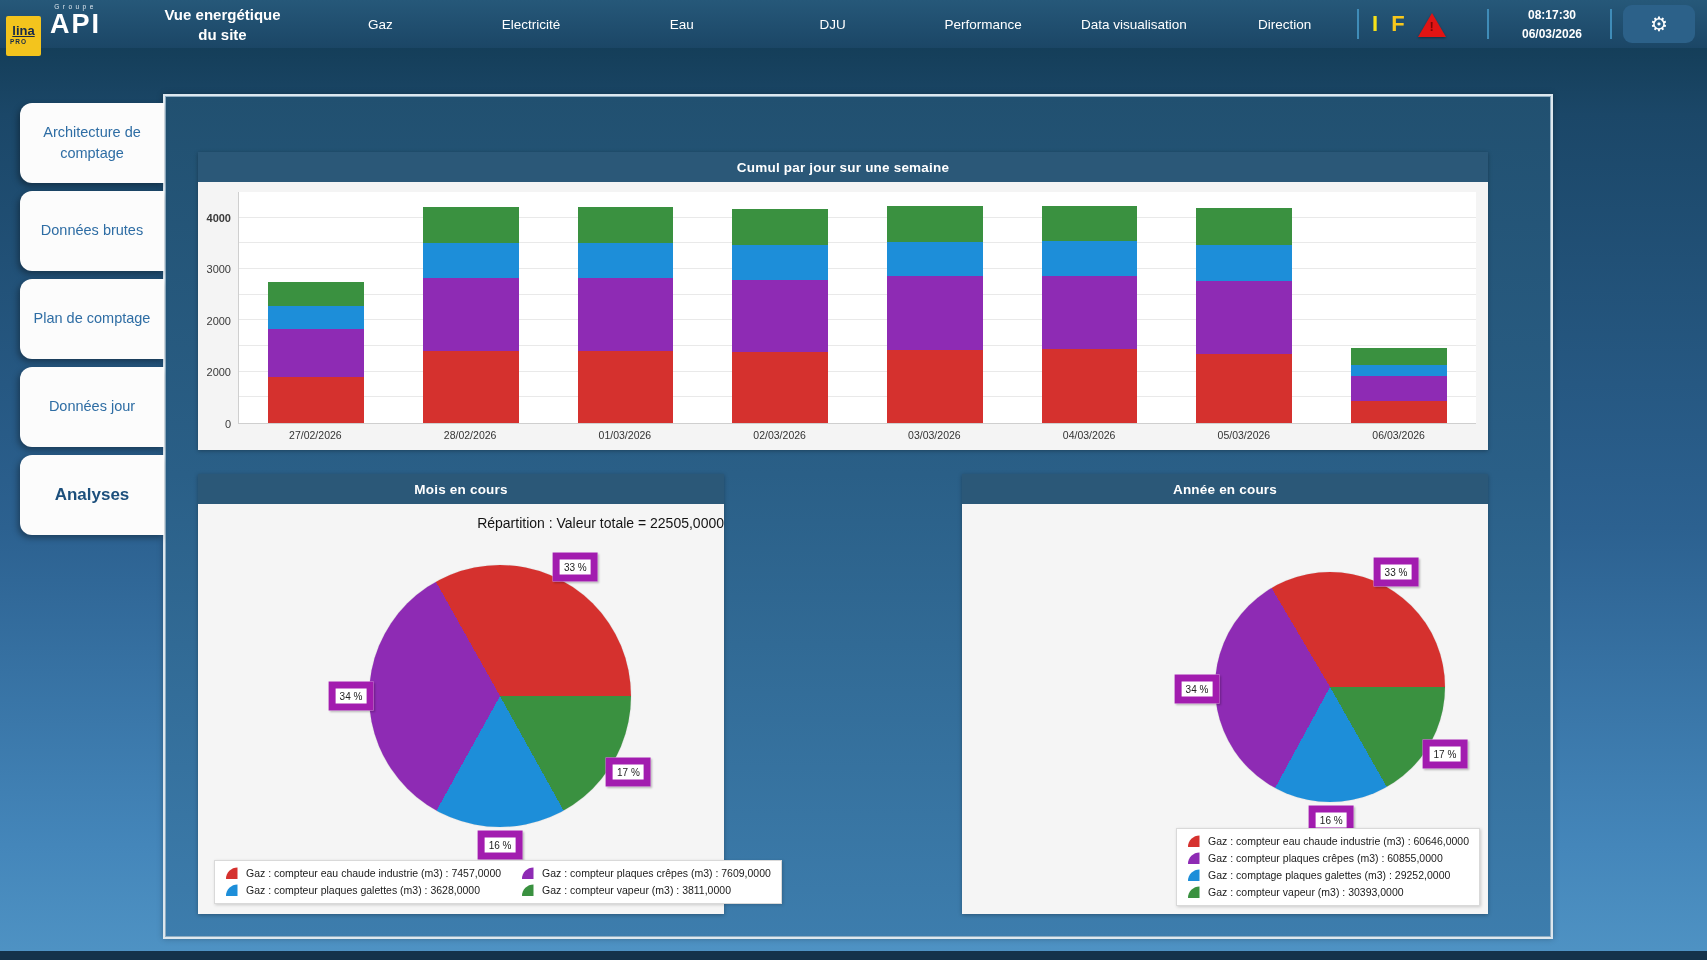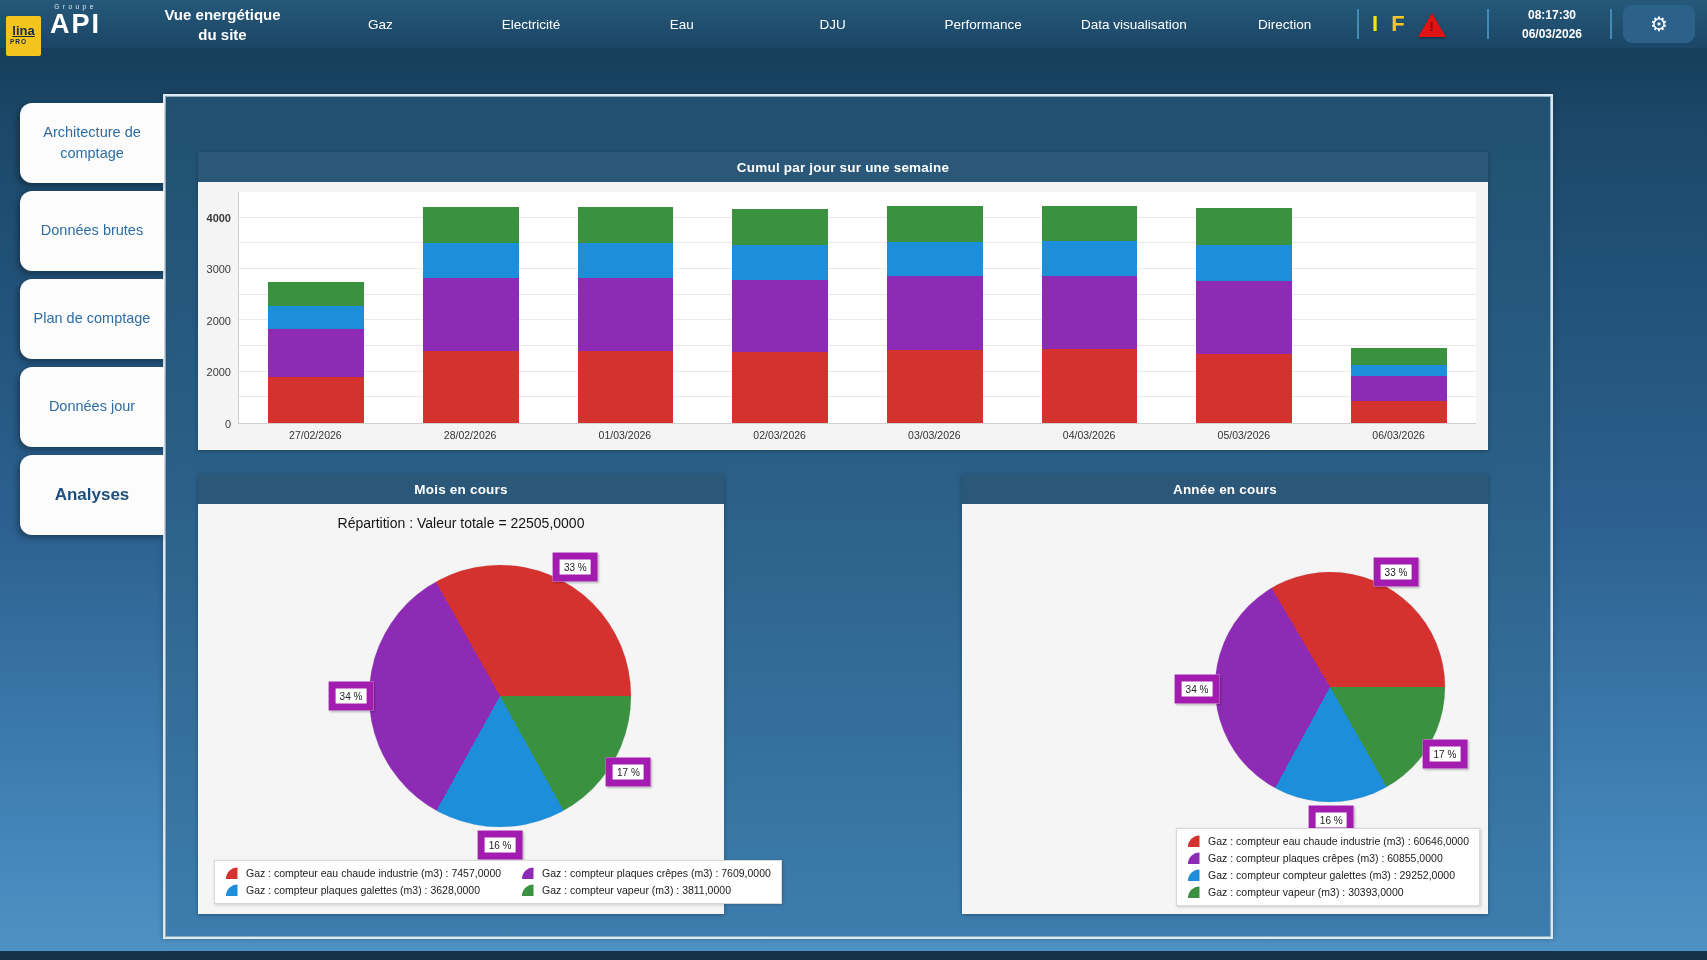--- a/index.html
+++ b/index.html
@@ -66,21 +66,21 @@
   .bar-stack { width:62%; display:flex; flex-direction:column-reverse; }
   .seg { width:100%; }
   .xlabels { position:absolute; left:40px; right:12px; bottom:3px; height:18px; display:flex; }
   .xlabel { flex:1; text-align:center; font-size:10.5px; color:#333; }
 
   
   .pie-panel { width:526px; height:440px; top:378px; }
   .pie-panel.month { left:33px; }
   .pie-panel.year { left:797px; }
   .pie-body { position:relative; height:410px; background:#f5f5f5; }
-  .pie-subtitle { position:absolute; top:11px; width:100%; text-align:center; font-size:14px; color:#141414; }
+  .pie-subtitle { position:absolute; top:11px; width:100%; text-align:right; font-size:14px; color:#141414; }
   .pie-circle { position:absolute; border-radius:50%; box-shadow:0 0 1px rgba(0,0,0,.3); }
   .pct-chip { position:absolute; transform:translate(-50%,-50%); background:#fff; border:7px solid #a21caf;
     font-size:10px; line-height:15px; padding:0 4px; color:#222; box-shadow:1px 1px 2px rgba(0,0,0,.25); white-space:nowrap; }
   .legend-box { position:absolute; background:#fff; border:1px solid #d9d9d9; box-shadow:1px 1px 3px rgba(0,0,0,.18); padding:6px 10px; }
   .legend-box.cols2 { left:16px; bottom:10px; display:grid; grid-template-columns:auto auto; column-gap:20px; row-gap:4px; }
   .legend-box.cols1 { right:8px; bottom:8px; display:grid; row-gap:4px; }
   .legend-item { display:flex; align-items:flex-start; gap:6px; font-size:10.5px; color:#1a1a1a; white-space:nowrap; }
   .legend-swatch { width:15px; height:13px; flex:0 0 auto; }
 </style>
 </head>
@@ -301,21 +301,21 @@
             <div class="legend-item">
               <span class="legend-swatch"><svg width="15" height="13" viewBox="0 0 15 13">
                   <path d="M1 12 A 11.5 11.5 0 0 1 12.5 0.5 L 12.5 12 Z" fill="#8e2bb4"></path>
                 </svg></span>
               <span>Gaz : compteur plaques crêpes (m3) : 60855,0000</span>
             </div>
             <div class="legend-item">
               <span class="legend-swatch"><svg width="15" height="13" viewBox="0 0 15 13">
                   <path d="M1 12 A 11.5 11.5 0 0 1 12.5 0.5 L 12.5 12 Z" fill="#1d8ed9"></path>
                 </svg></span>
-              <span>Gaz : compteur compteur galettes (m3) : 29252,0000</span>
+              <span>Gaz : comptage plaques galettes (m3) : 29252,0000</span>
             </div>
             <div class="legend-item">
               <span class="legend-swatch"><svg width="15" height="13" viewBox="0 0 15 13">
                   <path d="M1 12 A 11.5 11.5 0 0 1 12.5 0.5 L 12.5 12 Z" fill="#3a9140"></path>
                 </svg></span>
               <span>Gaz : compteur vapeur (m3) : 30393,0000</span>
             </div>
           </div>
         </div>
     </section>

